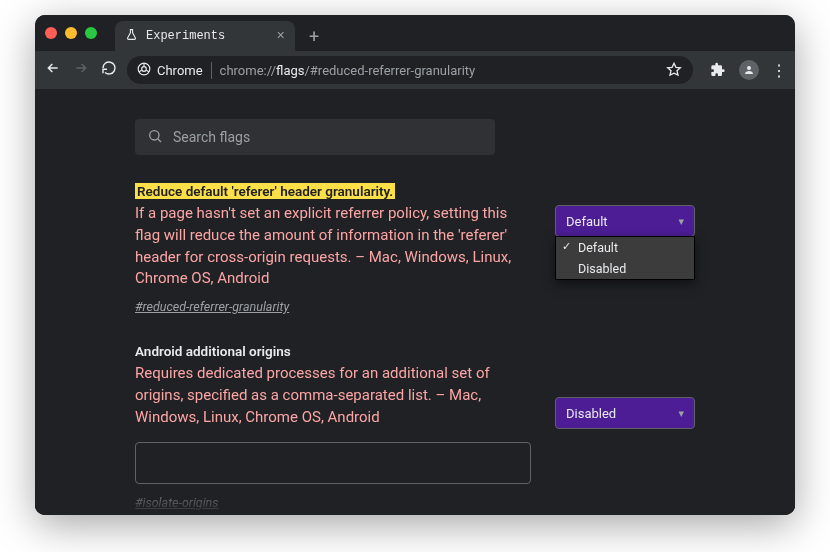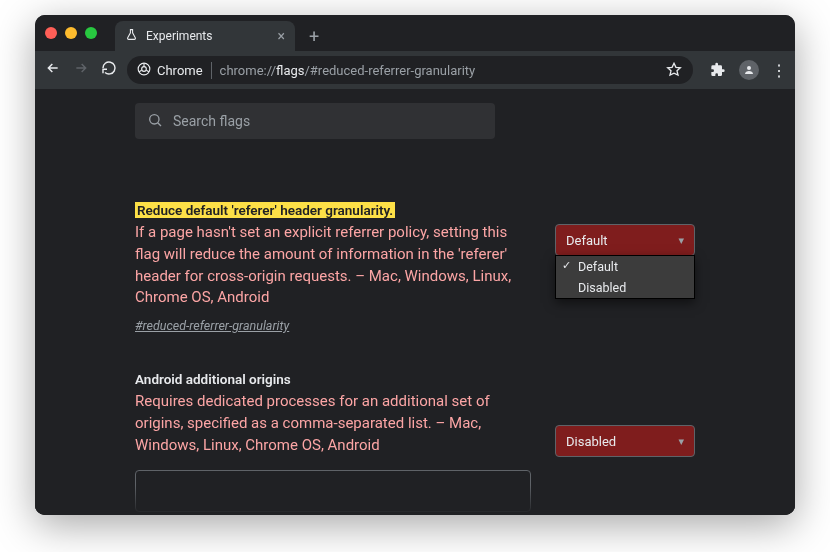--- a/index.html
+++ b/index.html
@@ -43,20 +43,21 @@
     align-items: center;
     background: #323639;
     height: 30px;
     border-radius: 8px 8px 0 0;
     padding: 0 10px;
     gap: 8px;
     min-width: 180px;
     margin-top: 6px;
     color: #e8eaed;
     font-size: 12px;
+    font-family: Liberation Mono, monospace;
   }
   .tab .close { color: #9aa0a6; font-size: 14px; cursor: pointer; margin-left: auto; }
   .new-tab { color: #9aa0a6; font-size: 18px; margin-left: 6px; margin-top: 6px; cursor: pointer; }
   
   .toolbar {
     height: 38px;
     background: #323639;
     display: flex;
     align-items: center;
     padding: 0 8px;
@@ -91,21 +92,21 @@
     flex: 1;
     background: #202124;
     overflow: hidden;
     position: relative;
     color: #e8eaed;
   }
   .search-row {
     display: flex;
     align-items: center;
     justify-content: space-between;
-    padding: 14px 100px 10px 100px;
+    padding: 30px 100px 10px 100px;
     gap: 16px;
   }
   .search-box {
     flex: 0 0 360px;
     height: 36px;
     background: #303134;
     border-radius: 4px;
     display: flex;
     align-items: center;
     padding: 0 12px;
@@ -121,21 +122,20 @@
     padding: 7px 14px;
     border-radius: 4px;
     cursor: pointer;
   }
   .flags-list { padding: 16px 100px 0 100px; position: relative; }
   .flag {
     display: flex;
     gap: 24px;
     margin-bottom: 26px;
     position: relative;
-    margin-top: 35px;
   }
   .flag-left { flex: 1; }
   .flag-right { width: 140px; display: flex; align-items: flex-start; padding-top: 24px; }
   .flag-title { font-size: 13.5px; font-weight: 600; color: #e8eaed; margin-bottom: 4px; display: inline-block;}
   .flag-title.hl { background: #fde047; color: #202124; padding: 0 2px; }
   .flag-desc { font-size: 15px; color: #fca5a5; line-height: 1.45; margin-bottom: 6px; }
   .flag-anchor { font-size: 12.5px; color: #9aa0a6; text-decoration: underline; cursor: pointer; display: inline-block; font-style: italic; }
   .textbox {
     width: 100%;
     height: 42px;
@@ -144,21 +144,21 @@
     border-radius: 4px;
     color: #e8eaed;
     padding: 6px 8px;
     font-size: 13px;
     margin: 8px 0 8px 0;
   }
   .select-wrap {
     position: relative;
     width: 140px;
     height: 32px;
-    background: #7f1d1d;
+    background: #4c1d95;
     border: 1px solid #5f6368;
     border-radius: 4px;
     display: flex;
     align-items: center;
     padding: 0 10px;
     font-size: 13px;
     color: #e8eaed;
     cursor: pointer;
   }
   .select-wrap .chev { margin-left: auto; color: #9aa0a6; font-size: 11px; }

